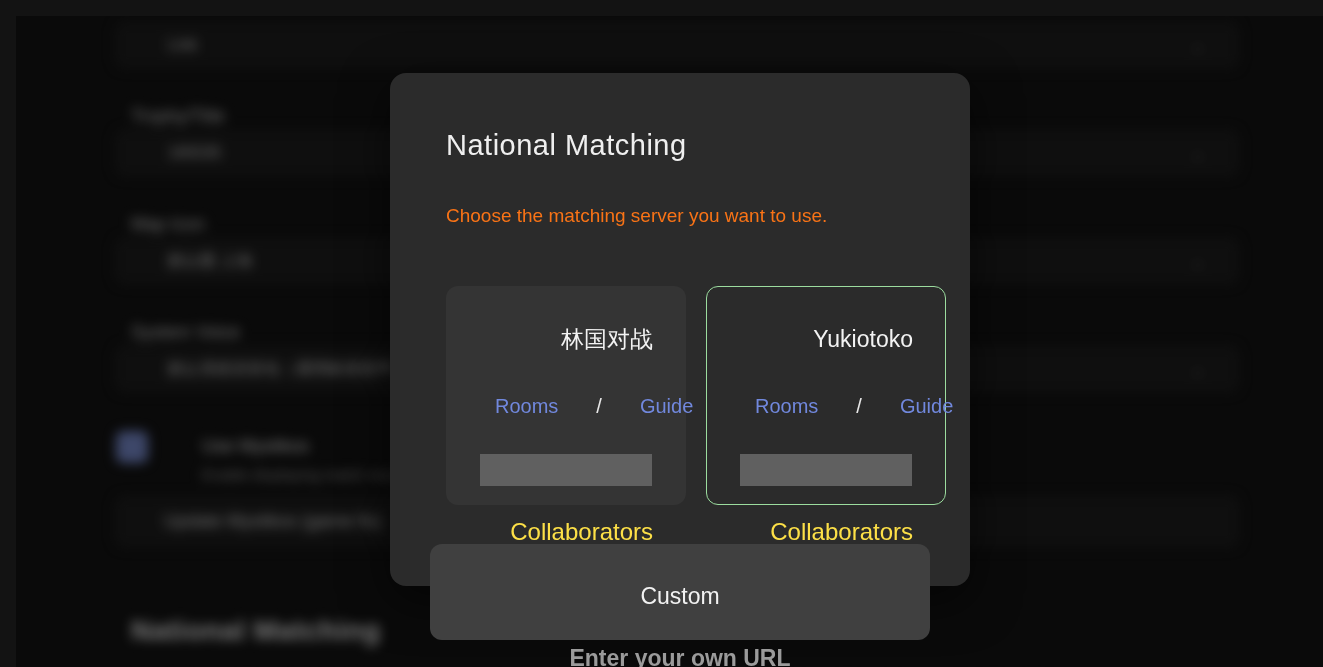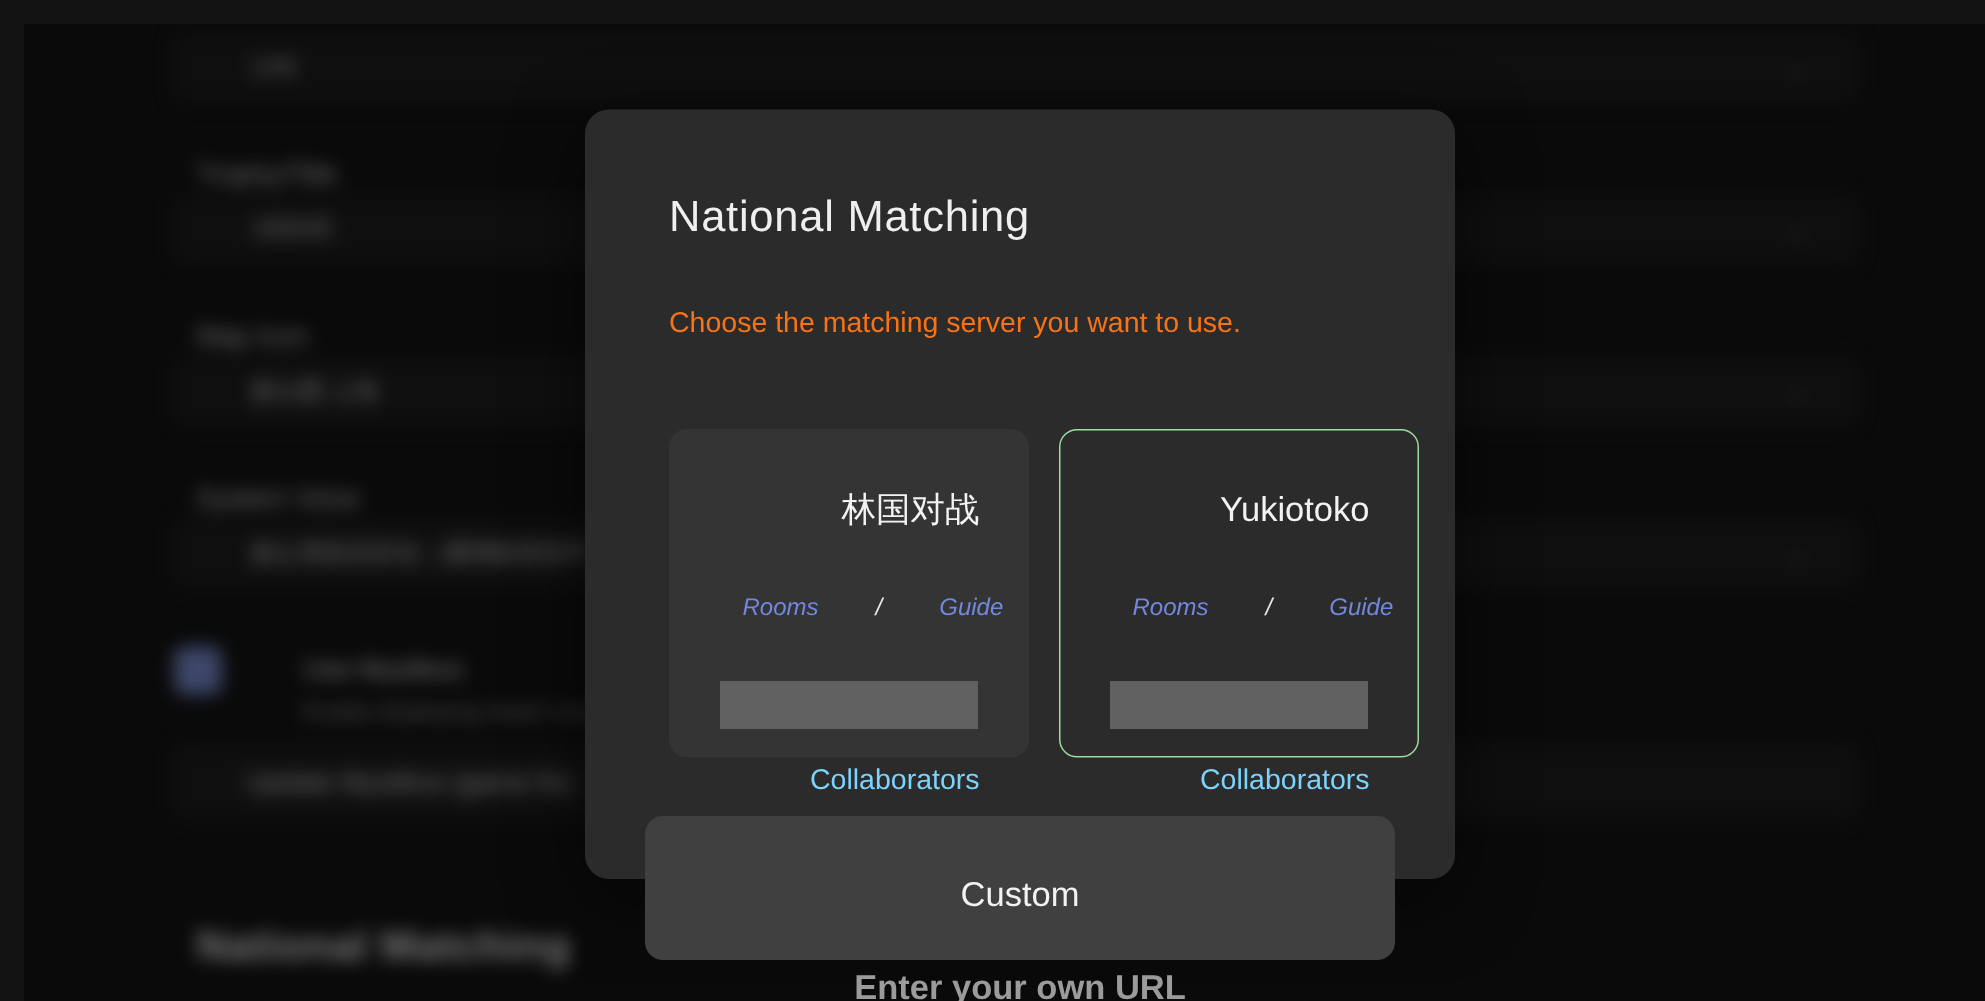--- a/index.html
+++ b/index.html
@@ -52,25 +52,25 @@
   .modal-subtitle { margin-top:11px; font-size:19px; color:#f97316; font-weight:400; }
 
   .cards { display:grid; grid-template-columns:240px 240px; column-gap:20px; margin-top:27px; }
   .card {
     height:219px; border-radius:12px; background:#343434;
     border:1.5px solid transparent; text-align:right; padding-top:21px;
     cursor:pointer;
   }
   .card.selected { background:transparent; border-color:#9cdd9f; }
   .card-title { font-size:23px; color:#f2f2f2; line-height:30px; }
-  .card-links { margin-top:5px; font-size:16px; line-height:30px; color:#e8e8e8;font-style:italic; }
+  .card-links { margin-top:5px; font-size:20px; line-height:30px; color:#e8e8e8; }
   .card-links a { color:#7188dd; text-decoration:none; }
   .card-links .slash { margin:0 6px; color:#e8e8e8; }
   .card-divider { width:172px; height:1px; background:#606060; border:0; margin:17px auto 0 auto; }
-  .collab-title { margin-top:6px; font-size:19px; color:#7dd3fc; line-height:26px; }
+  .collab-title { margin-top:17px; font-size:24px; color:#fde047; line-height:26px; }
   .collab-name { font-size:17px; color:#9b9b9b; line-height:27px; }
 
   .custom-card {
     margin-top:23px; width:500px; height:96px; border-radius:12px;
     background:#404040; text-align:center; padding-top:21px; cursor:pointer;
   }
   .custom-sub { margin-top:2px; font-size:23px; color:#9b9b9b;font-weight:bold; }
 </style>
 </head>
 <body>

